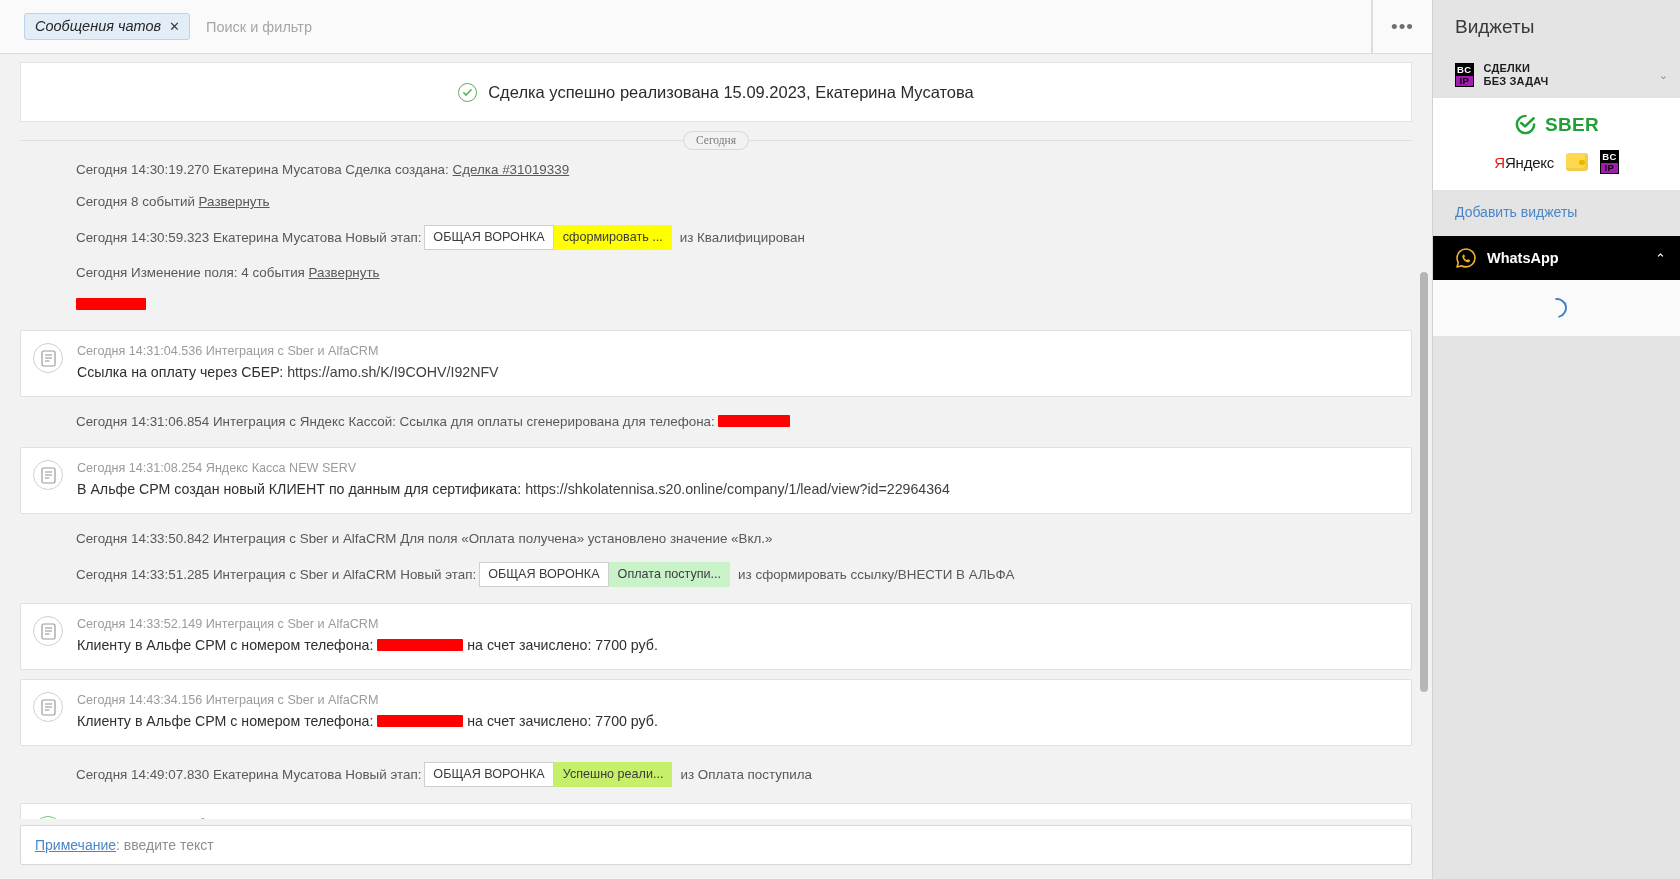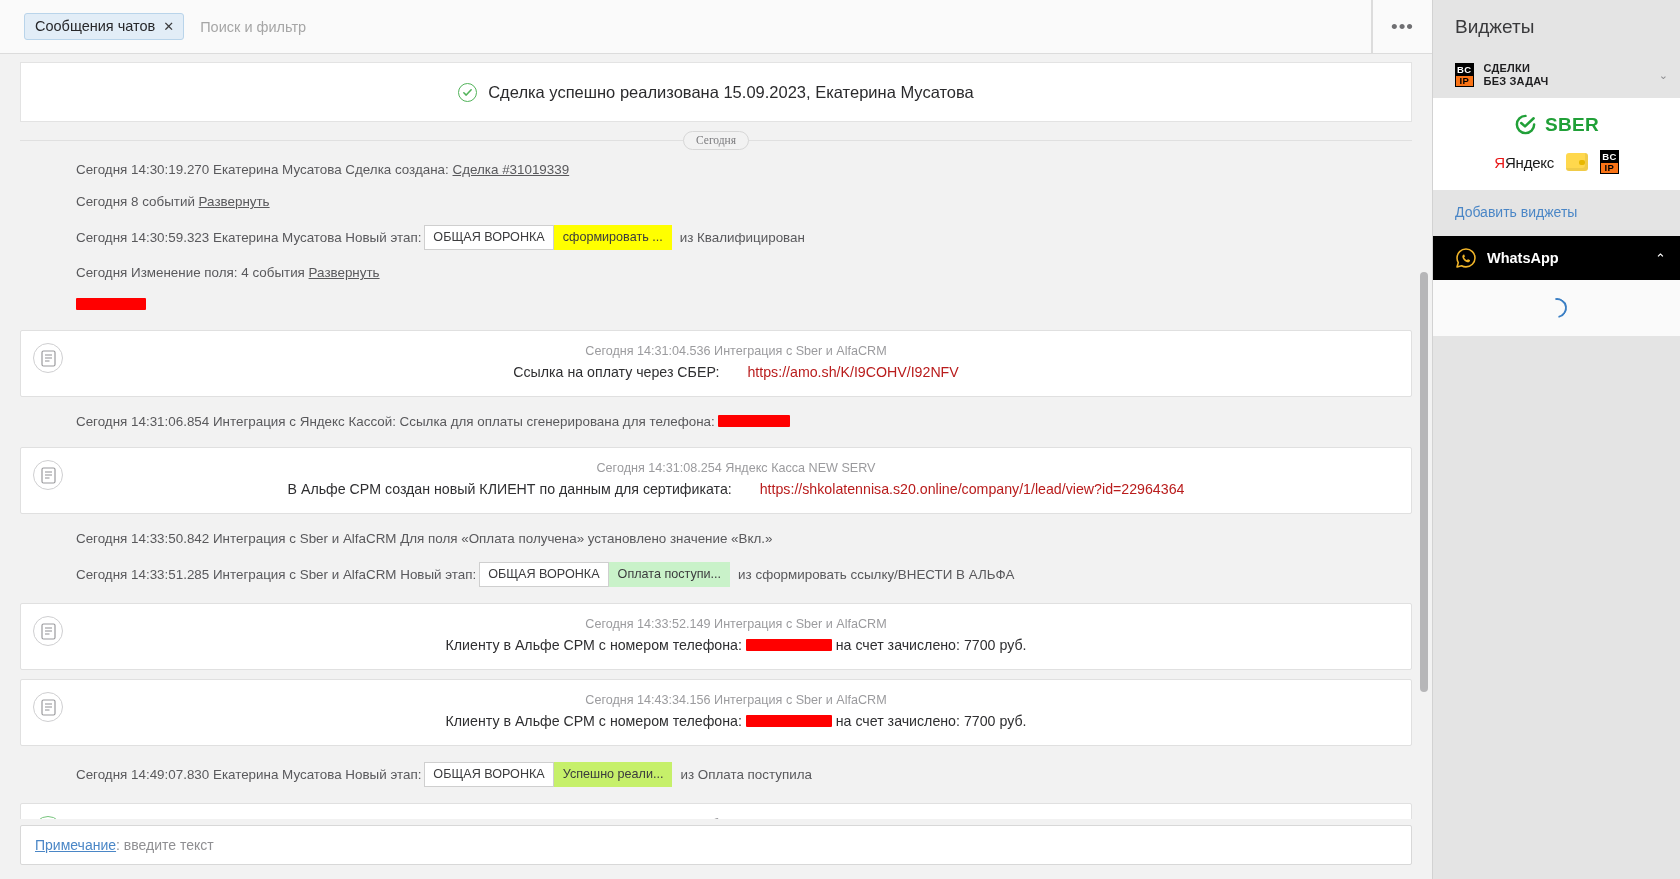--- a/index.html
+++ b/index.html
@@ -33,20 +33,21 @@
   .chip {
     display: inline-flex; align-items: center; gap: 8px;
     background: #e2edf7;
     border: 1px solid #b9d4ea;
     border-radius: 3px;
     padding: 5px 9px 6px 10px;
     font-size: 14.5px;
     color: #27272a;
     line-height: 1;
     cursor: pointer;
+    font-style: italic;
   }
   .chip-x { font-size: 13px; color: #3b3b3d; line-height: 1; }
   .filter-placeholder {
     margin-left: 16px;
     font-size: 14.5px;
     color: #a6a6a6;
     cursor: text;
   }
   .bar-divider {
     position: absolute; right: 60px; top: 0; bottom: 0;
@@ -152,39 +153,38 @@
 
   
   .card {
     position: relative;
     background: #fff;
     border: 1px solid #e0e0e0;
     border-radius: 2px;
     margin: 9px 0;
     padding: 12px 16px 14px 56px;
     min-height: 58px;
-    text-align: center;
   }
   .card-icon {
     position: absolute; left: 12px; top: 12px;
     width: 30px; height: 30px; border-radius: 50%;
     border: 1px solid #cfcfd1;
     background: #fff;
     display: flex; align-items: center; justify-content: center;
   }
   .card-icon.green { border-color: #76c47c; }
   .card-meta {
     font-size: 12.6px; color: #9b9b9e; line-height: 16px;
     margin-bottom: 3px;
   }
   .card-body {
     font-size: 14.2px; color: #2f2f31; line-height: 20px;
   }
   .card-body a, .a-link {
-    color: #b91c1c; text-decoration: none; cursor: pointer; word-break: break-all; margin-left: 24px;
+    color: #404040; text-decoration: none; cursor: pointer; word-break: break-all;
   }
 
   
   .note-wrap { padding: 6px 20px 14px 20px; background: #f2f2f2; }
   .note-field {
     background: #fff;
     border: 1px solid #d8d8d8;
     border-radius: 2px;
     height: 40px;
     display: flex; align-items: center;
@@ -225,21 +225,21 @@
     line-height: 1; flex: none;
   }
   .bc-ip span {
     background: #000; color: #fff;
     font-size: 9.5px; font-weight: bold;
     letter-spacing: .4px;
     padding: 1.5px 2px;
     text-align: center;
     font-family: "Liberation Sans", sans-serif;
   }
-  .bc-ip span:last-child { background:#f97316; color:#000; border:1px solid #000; border-top:none; padding:0.5px 2px;}
+  .bc-ip span:last-child { background:#a21caf; color:#000; border:1px solid #000; border-top:none; padding:0.5px 2px;}
   .w-label {
     font-size: 11px; font-weight: bold; color: #1d1d1f;
     line-height: 13px; letter-spacing: .2px;
   }
   .chev {
     position: absolute; right: 12px; top: 50%;
     transform: translateY(-50%);
     color: #8d8d90; font-size: 11px;
   }
   .sber-row {

